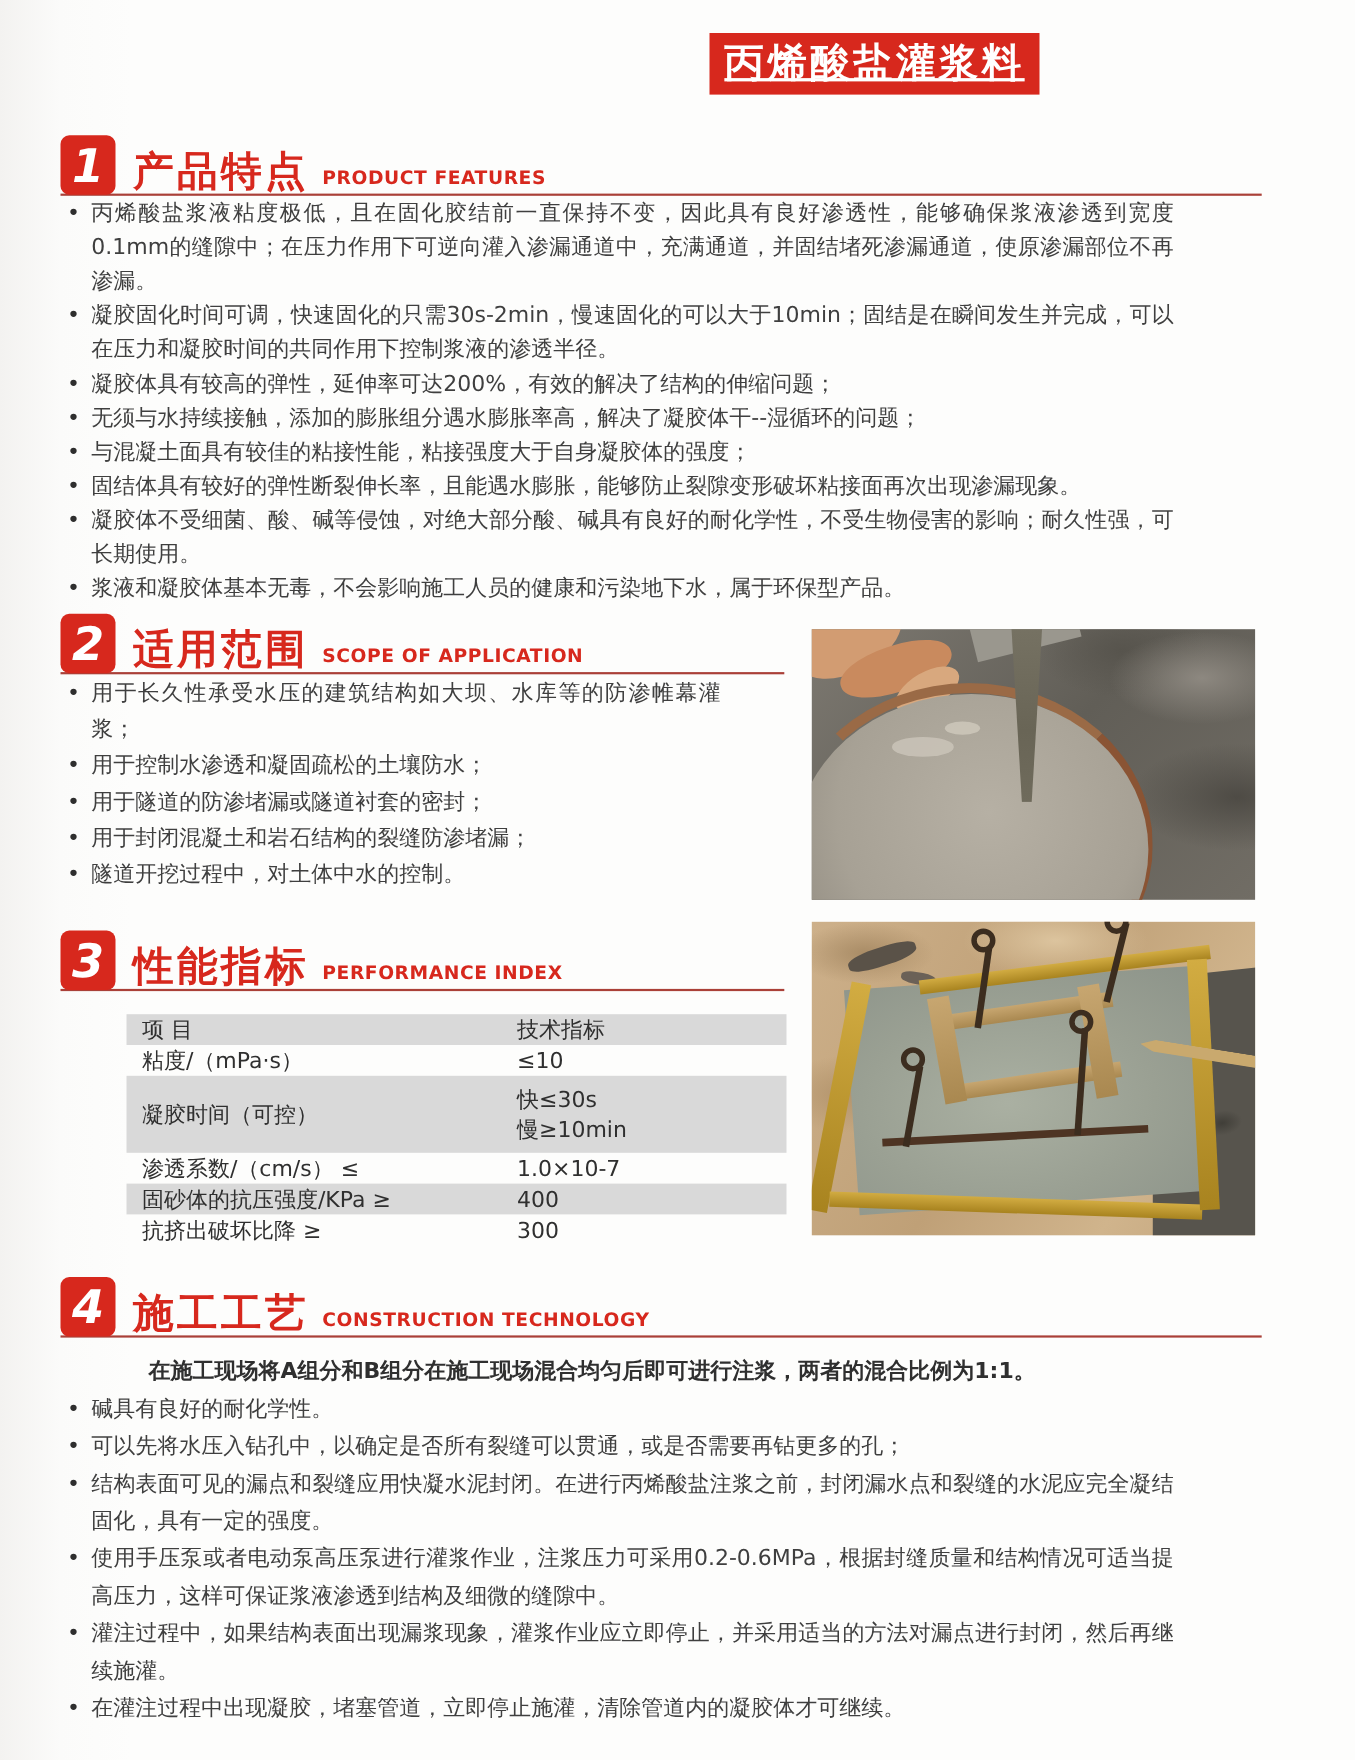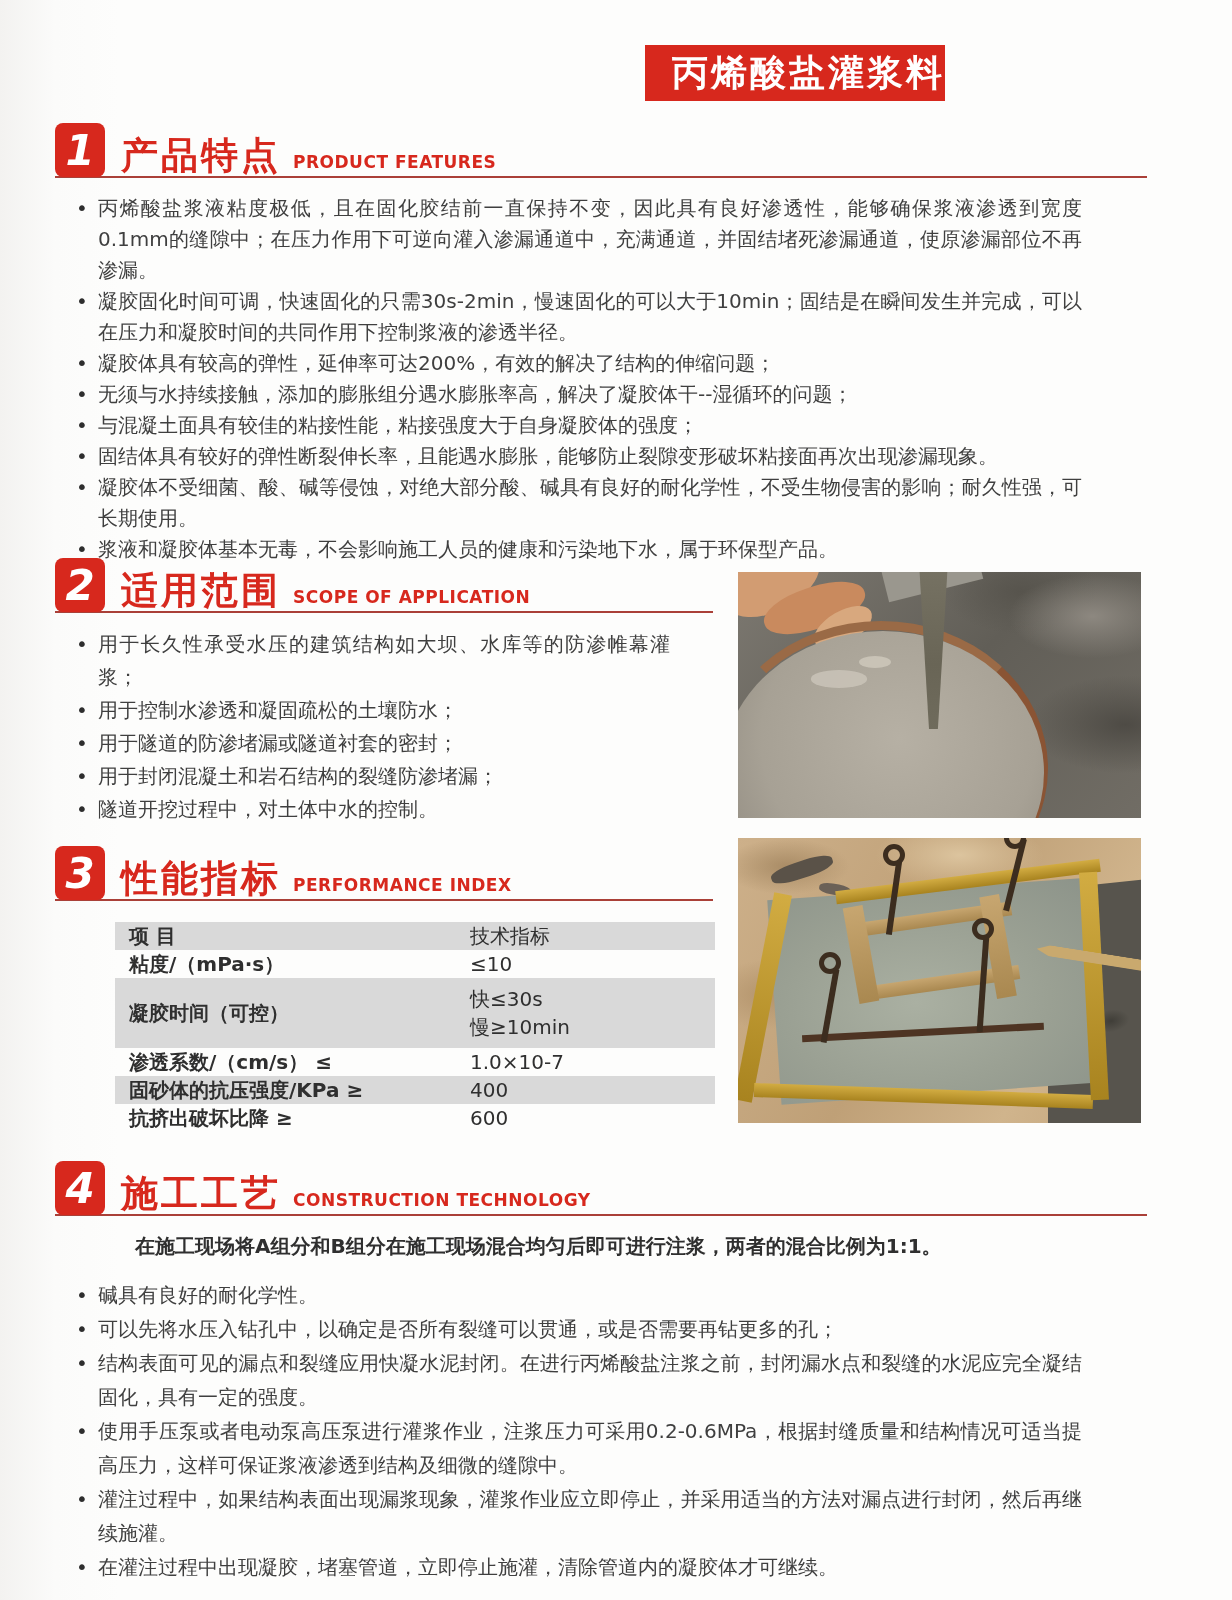--- a/index.html
+++ b/index.html
@@ -4,23 +4,23 @@
 <style>
   html,body{margin:0;padding:0;background:#e8e8e8;}
   .page{
     position:relative;width:1232px;height:1600px;margin:0 auto;
     background:linear-gradient(90deg,#f3f2f0 0px,#fbfbfa 55px,#fdfdfc 120px);
     font-family:"DejaVu Sans","Liberation Sans",sans-serif;
     color:#3d3d3d;overflow:hidden;
   }
   
   .banner{
-    position:absolute;left:645px;top:45px;width:300px;height:56px;
+    position:absolute;left:645px;top:30px;width:300px;height:56px;
     background:#d7281d;color:#ffffff;font-size:36px;font-weight:bold;
-    line-height:56px;text-align:right;letter-spacing:3px;
+    line-height:56px;text-align:center;letter-spacing:3px;text-decoration:underline;
   }
   
   .sec{position:absolute;left:55px;}
   .sec-head{
     display:flex;align-items:flex-end;border-bottom:2px solid #aa4038;
     padding-bottom:0;height:58px;box-sizing:border-box;
   }
   .sec-num{
     width:50px;height:54px;background:#d7281d;border-radius:8px;
     color:#fff;font-size:42px;font-weight:bold;font-style:italic;
@@ -29,21 +29,21 @@
   }
   .sec-title{
     color:#d7281d;font-size:37px;font-weight:bold;margin:0 0 0 16px;
     letter-spacing:3px;line-height:1.05;
   }
   .sec-sub{
     color:#d7281d;font-size:17px;font-weight:bold;margin:0 0 4px 12px;
     letter-spacing:0.5px;white-space:nowrap;
   }
   
-  ul.bullets{list-style:none;margin:15px;padding:0;}
+  ul.bullets{list-style:none;margin:0;padding:0;}
   ul.bullets li{
     position:relative;padding-left:28px;font-size:20px;color:#3f3f3f;
     font-weight:500;text-align:justify;
   }
   ul.bullets li::before{
     content:"\2022";position:absolute;left:6px;top:0;color:#2e2e2e;
   }
   .b-s1{margin:13px 0 0 52px;width:1012px;}
   .b-s1 li{line-height:31px;}
   .b-s2{margin:14px 0 0 52px;width:600px;}
@@ -51,21 +51,21 @@
   .b-s4{margin:0 0 0 52px;width:1012px;}
   .b-s4 li{line-height:34px;}
   .s4-intro{
     margin:13px 0 0 80px;font-size:20px;font-weight:bold;color:#2f2f2f;
     line-height:34px;
   }
   
   .ptable{margin:21px 0 0 60px;width:600px;font-size:20px;color:#2f2f2f;}
   .t-row{display:flex;align-items:center;}
   .t-row.gray{background:#d9d9d9;}
-  .t-c1{width:355px;padding:0 0 0 14px;box-sizing:border-box;font-weight:700;}
+  .t-c1{width:355px;padding:0 0 0 14px;box-sizing:border-box;font-weight:400;}
   .t-c2{flex:1;font-weight:500;}
   .t-head{font-weight:bold;}
   .h28{height:28px;}
   .h58{height:70px;}
   .pre{white-space:pre-line;line-height:28px;}
   
   .photo{position:absolute;overflow:hidden;}
   .photo *{position:absolute;}
   
   .photo1{
@@ -217,21 +217,21 @@
       <div class="t-row h28">
         <div class="t-c1">渗透系数/（cm/s） ≤</div>
         <div class="t-c2">1.0×10-7</div>
       </div>
       <div class="t-row gray h28">
         <div class="t-c1">固砂体的抗压强度/KPa ≥</div>
         <div class="t-c2">400</div>
       </div>
       <div class="t-row h28">
         <div class="t-c1">抗挤出破坏比降 ≥</div>
-        <div class="t-c2">600</div>
+        <div class="t-c2">300</div>
       </div>
     </div>
   </section>
 
   <div class="photo photo2">
     <div class="debris1"></div>
     <div class="debris2"></div>
     <div class="gravel"></div>
     <div class="concrete"></div>
     <div class="wood wood-top"></div>

